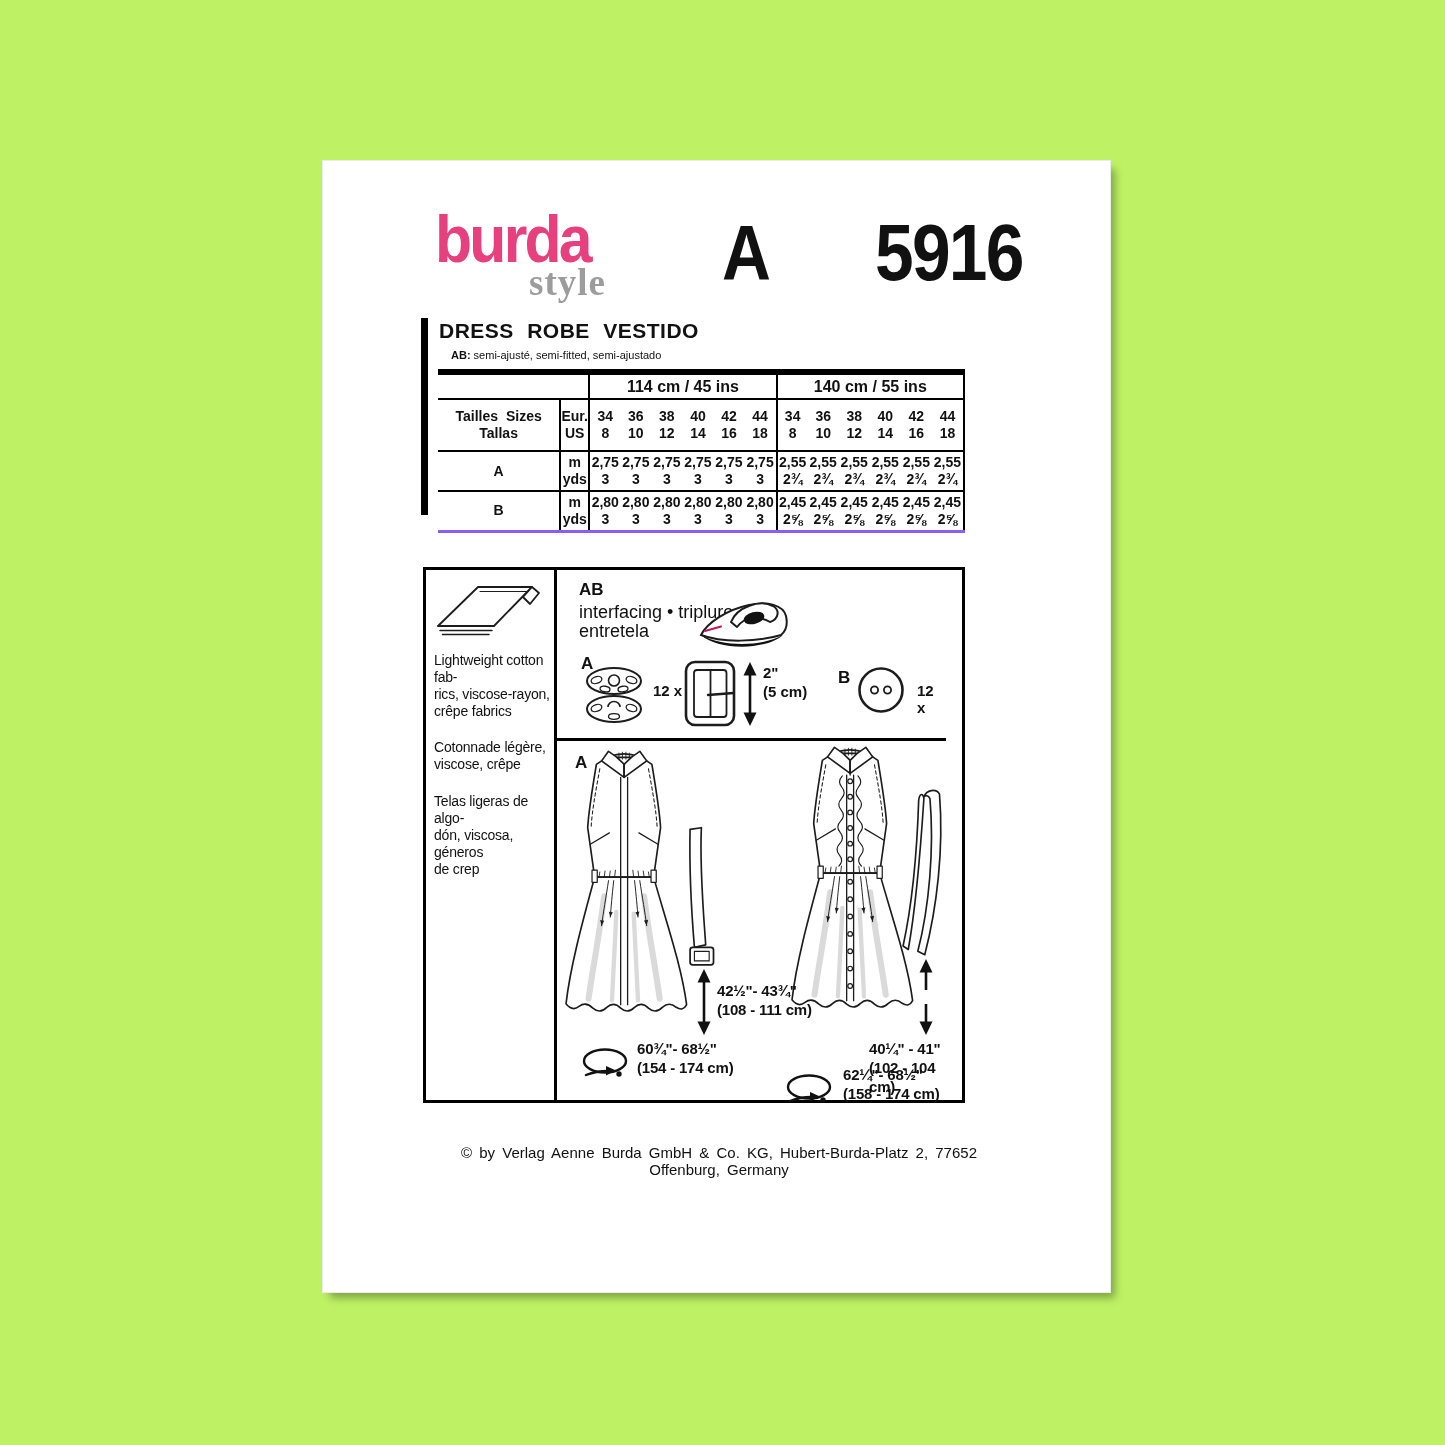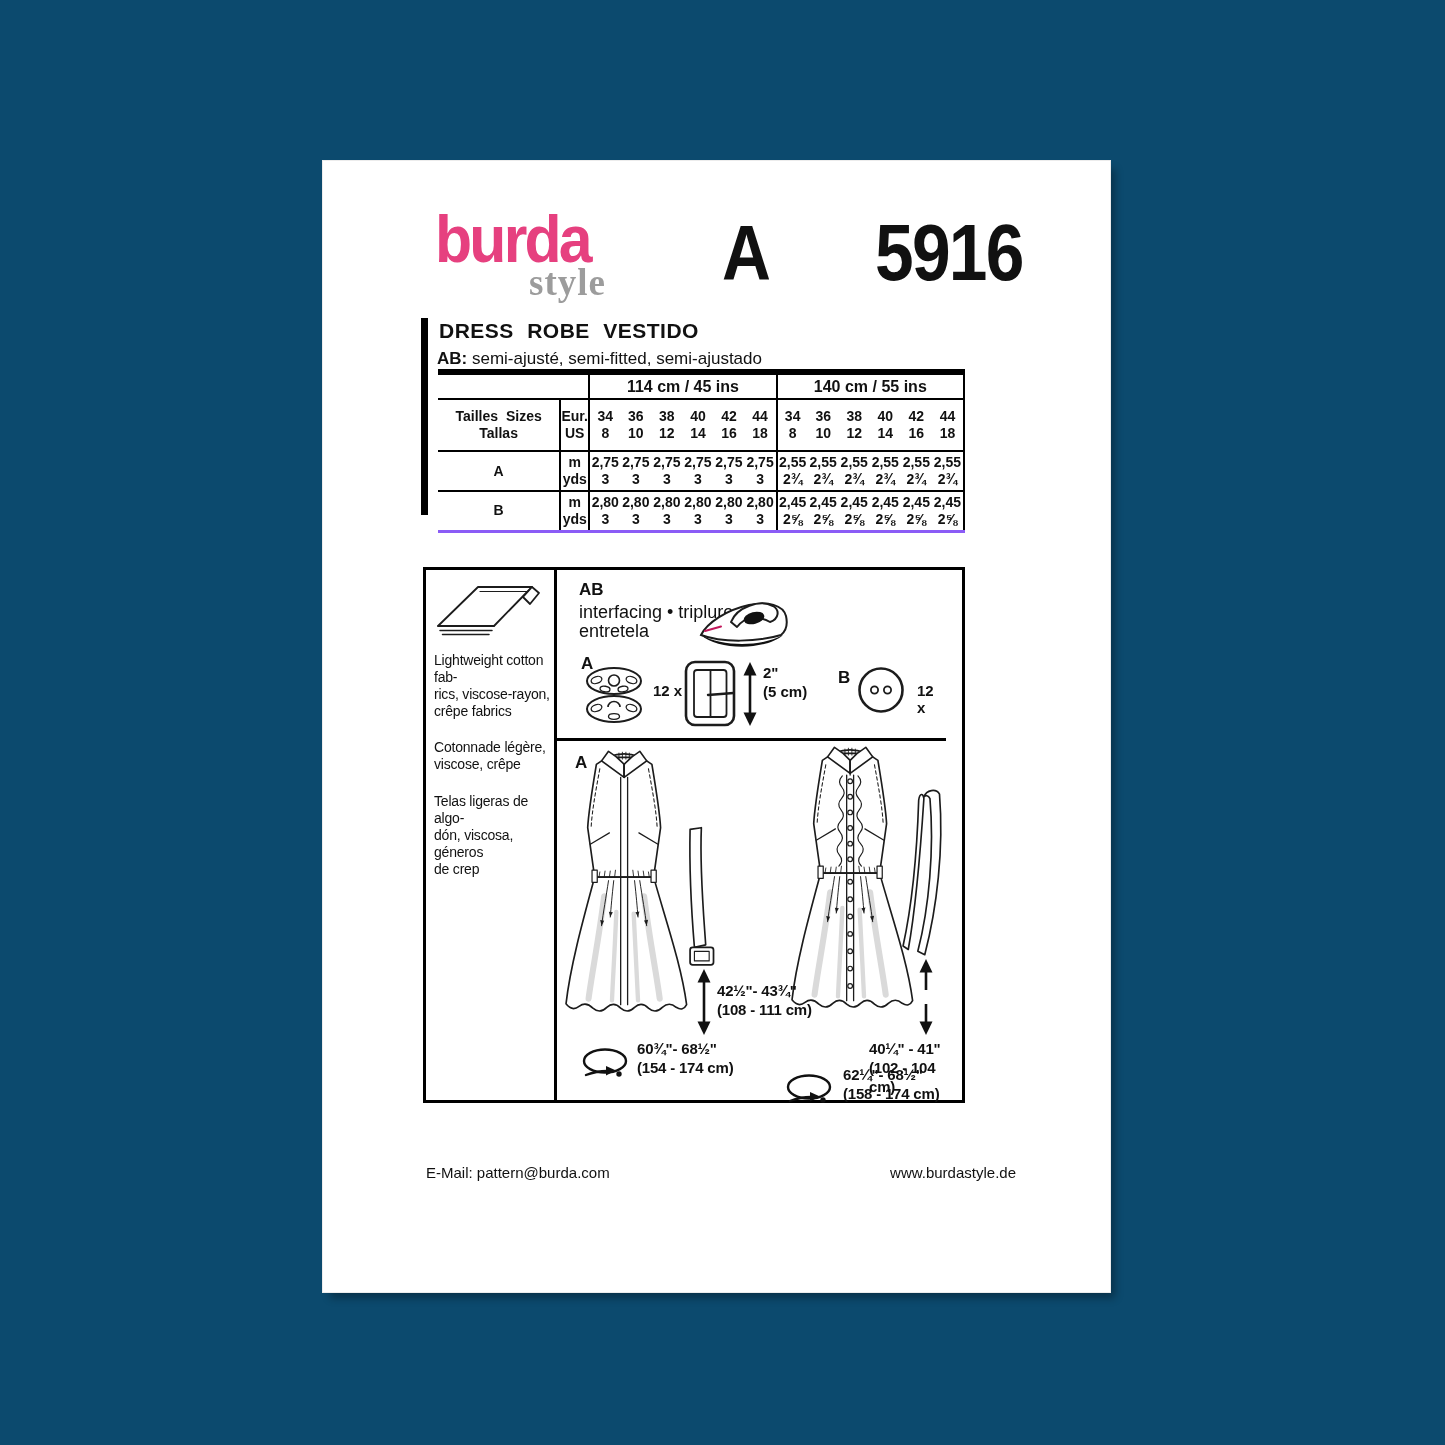--- a/index.html
+++ b/index.html
@@ -1,18 +1,18 @@
 <!DOCTYPE html>
 <html><head>
 <meta charset="utf-8">
 <style>
   * { margin:0; padding:0; box-sizing:border-box; }
   html,body { background:#ffffff; }
   body { font-family:"Liberation Sans","DejaVu Sans",sans-serif; color:#111; }
-  #stage { position:relative; width:1445px; height:1445px; background:#0c4a6e; overflow:hidden; }
+  #stage { position:relative; width:1445px; height:1445px; background:#bef264; overflow:hidden; }
   #sheet {
     position:absolute; left:322px; top:160px; width:789px; height:1133px;
     background:#fff; border:1px solid #ececec;
     box-shadow:6px 7px 8px -2px rgba(0,0,0,0.32);
   }
   .abs { position:absolute; }
   .b { font-weight:bold; }
   .pre { white-space:pre-line; }
 
   
@@ -21,21 +21,21 @@
   .logo-style { left:206px; top:100px; font-family:"Liberation Serif","DejaVu Serif",serif;
     font-weight:bold; font-size:37px; color:#9c9c9c; letter-spacing:1px; }
   .view-letter { left:399px; top:48px; font-size:77px; font-weight:bold;
     transform:scaleX(0.88); transform-origin:left top; }
   .pattern-number { left:552px; top:46px; font-size:79px; font-weight:bold; letter-spacing:-2px;
     transform:scaleX(0.88); transform-origin:left top; }
 
   
   .title-bar { left:98px; top:157px; width:7px; height:197px; background:#000; }
   .garment-title { left:116px; top:158px; font-size:21px; font-weight:bold; word-spacing:7px; letter-spacing:0.5px; }
-  .fit-line { left:114px; top:188px; font-size:17px; }
+  .fit-line { left:128px; top:188px; font-size:11px; }
 
   
   .size-table-wrap { left:115px; top:208px; }
   table.size { border-collapse:collapse; table-layout:fixed; width:527px;
     border-top:6px solid #000; border-bottom:3px solid #8b5cf6; }
   table.size td { padding:0; font-size:14px; font-weight:bold; text-align:center; vertical-align:middle; line-height:17px; }
   td.lab { text-align:left; padding-left:2px; }
   td.unit { text-align:right; padding-right:4px;margin-left:27px; }
   .vr { border-right:2px solid #000; }
   tr.hb td { border-bottom:2px solid #000; }
@@ -494,19 +494,16 @@
           <circle cx="38" cy="27" r="2.7" fill="#111"></circle>
         </svg>
       </span>
       <div class="abs meas" style="left:286px; top:324px;">
         <div>62¼"- 68½"</div>
         <div>(158 - 174 cm)</div>
       </div>
     </div>
   </div>
 
-  <div class="abs footer-line2">
-    <span>E-Mail: pattern@burda.com</span>
-    <span>www.burdastyle.de</span>
-  </div>
+  <div class="abs footer-line1">© by Verlag Aenne Burda GmbH &amp; Co. KG, Hubert-Burda-Platz 2, 77652 Offenburg, Germany</div>
 
 </div>
 </div>
 
 </body></html>

